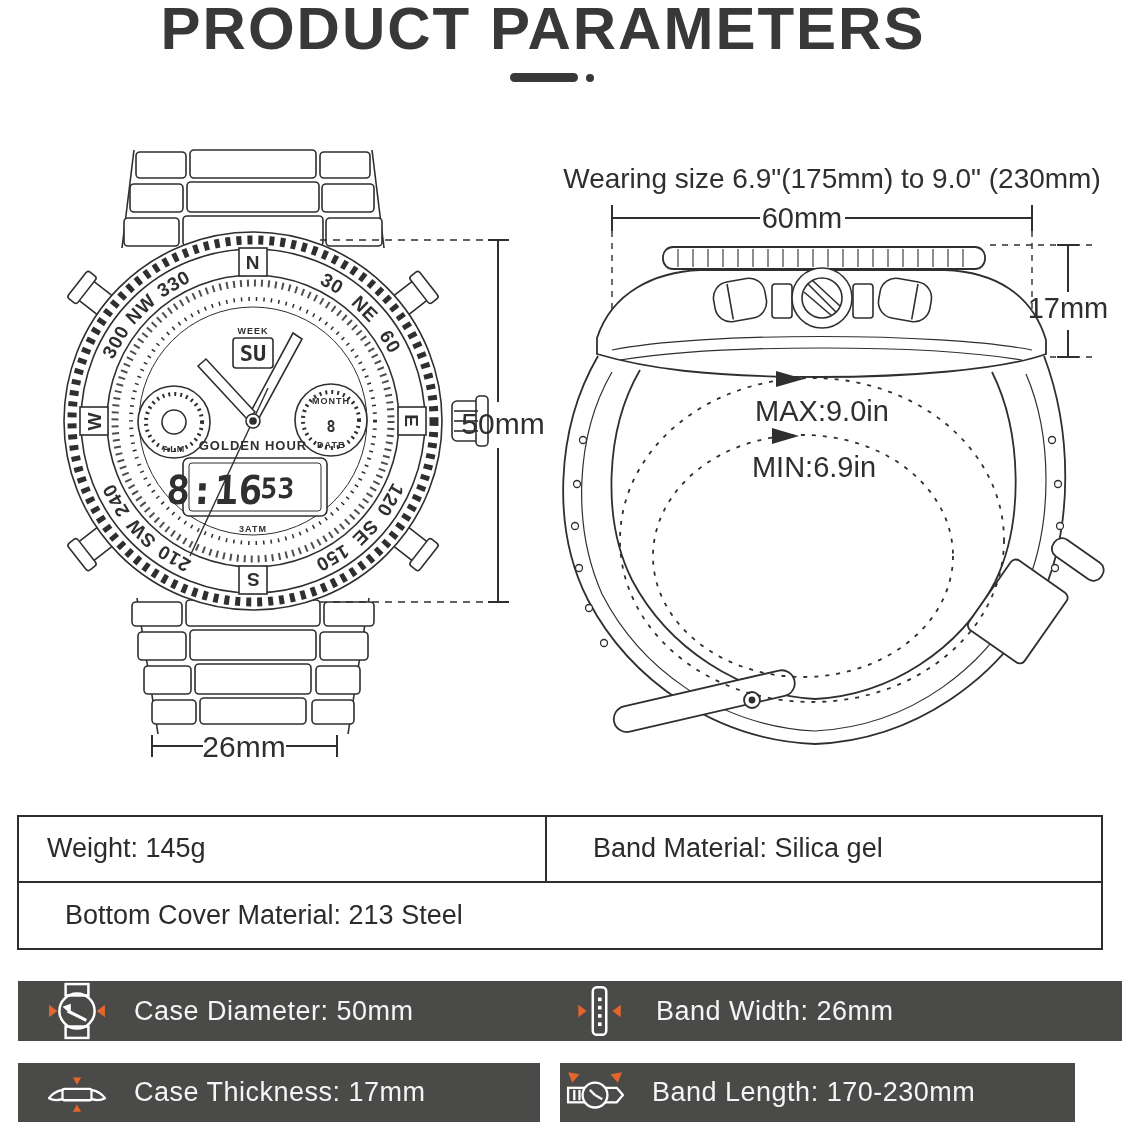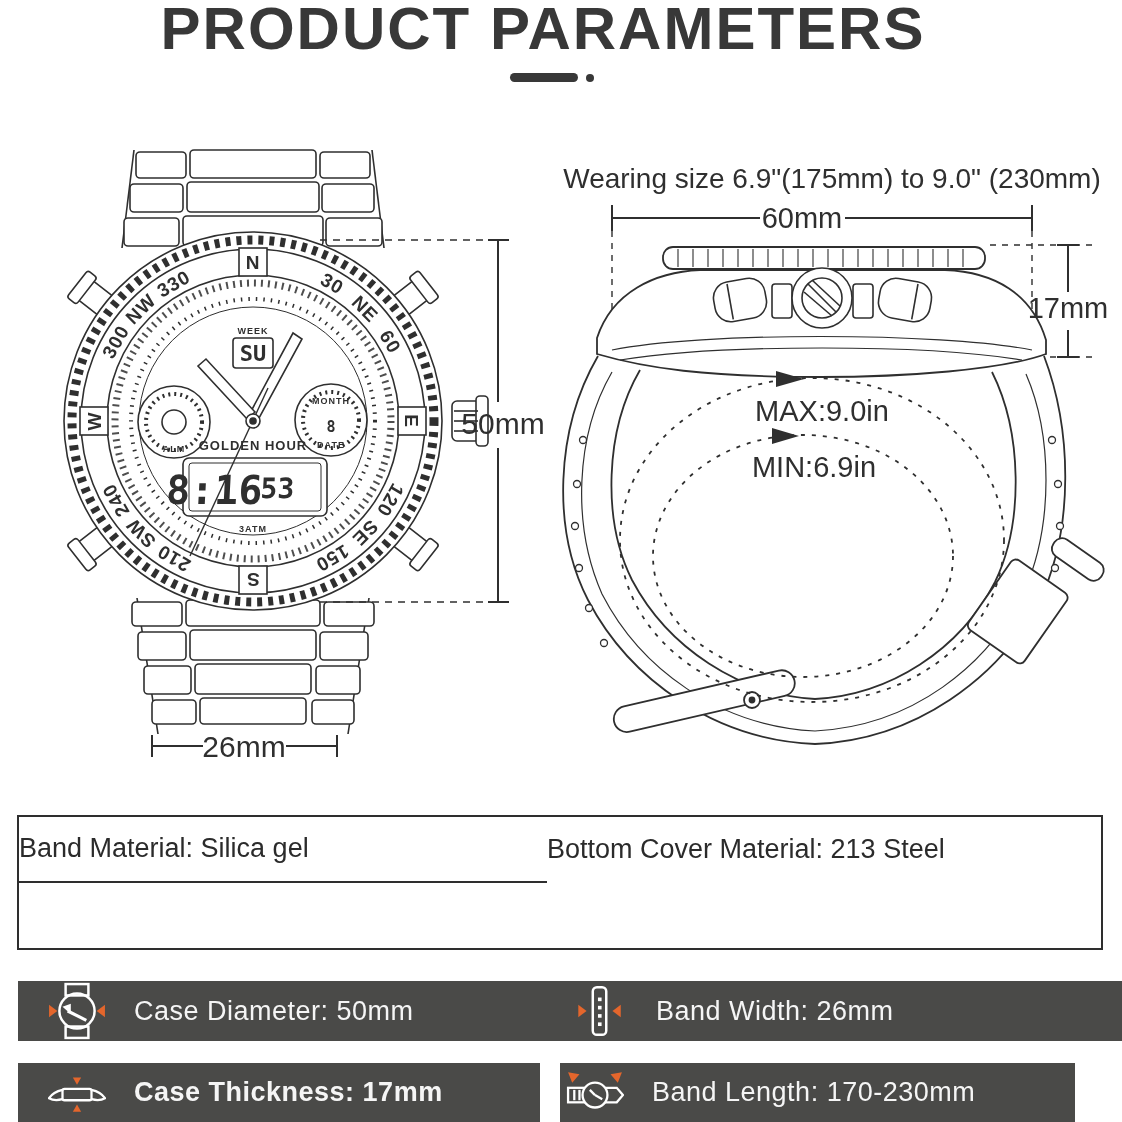--- a/index.html
+++ b/index.html
@@ -20,29 +20,29 @@
   .cmp{font-size:19px;font-weight:bold;letter-spacing:1px;text-anchor:middle;}
   .tiny{font-size:9px;letter-spacing:1px;text-anchor:middle;font-weight:bold;}
   .brand{font-size:13px;font-weight:bold;letter-spacing:1px;text-anchor:middle;}
   .lcd{font-family:"DejaVu Sans Mono",monospace;font-weight:bold;text-anchor:middle;}
   .spec-table{position:absolute;left:17px;top:815px;width:1086px;height:135px;
               border:2px solid #2e2e2e;box-sizing:border-box;display:grid;
               grid-template-columns:528px 1fr;grid-template-rows:1fr 1fr;}
   .spec-cell{display:flex;align-items:center;font-size:27px;color:#2b2b2b;
              box-sizing:border-box;border-bottom:2px solid #2e2e2e;}
   .spec-cell.cL{padding-left:28px;border-right:2px solid #2e2e2e;}
-  .spec-cell.cR{}
+  .spec-cell.cR{padding-left:46px;}
   .spec-cell.rowlast{border-bottom:none;}
   .badge{position:absolute;background:#4a4a48;color:#f5f5f5;display:flex;
          align-items:center;box-sizing:border-box;padding-left:30px;}
   .badge .bicon{width:58px;height:58px;margin-right:28px;flex:0 0 auto;}
   .badge .blabel{font-size:27px;letter-spacing:.5px;}
   .b1{left:18px;top:981px;width:522px;height:60px;}
   .b2{left:540px;top:981px;width:608px;height:60px;}
-  .b3{left:18px;top:1063px;width:522px;height:59px;font-weight:bold;}
+  .b3{left:18px;top:1063px;width:522px;height:59px;}
   .b4{left:560px;top:1063px;width:515px;height:59px;padding-left:6px;}
 </style>
 </head>
 <body>
 
 <div class="title">PRODUCT PARAMETERS</div>
 <div class="title-dash"></div>
 <div class="title-dot"></div>
 
 <svg class="art" style="left:0;top:130px" width="560" height="660" viewBox="0 130 560 660">
@@ -334,20 +334,21 @@
       <ellipse cx="803" cy="556" rx="150" ry="121" stroke-dasharray="4 7"></ellipse>
       <polygon points="776,371 804,379 776,387" fill="#2f2f2f" stroke="none"></polygon>
       <polygon points="772,428 799,436 772,444" fill="#2f2f2f" stroke="none"></polygon>
       <text class="maxmin" x="822" y="421">MAX:9.0in</text>
       <text class="maxmin" x="814" y="477">MIN:6.9in</text>
     </g>
   </g>
 </svg>
 
 <div class="spec-table">
+  <div class="spec-cell cL">Weight: 145g</div>
   <div class="spec-cell cR">Band Material: Silica gel</div>
   <div class="spec-cell cR rowlast">Bottom Cover Material: 213 Steel</div>
 </div>
 
 <div class="badge b1">
   <svg class="bicon" viewBox="0 0 56 56">
     <g stroke="#ffffff" fill="none" stroke-width="2.4">
       <rect x="17" y="2" width="22" height="11"></rect>
       <rect x="17" y="43" width="22" height="11"></rect>
       <circle cx="28" cy="28" r="17"></circle>

